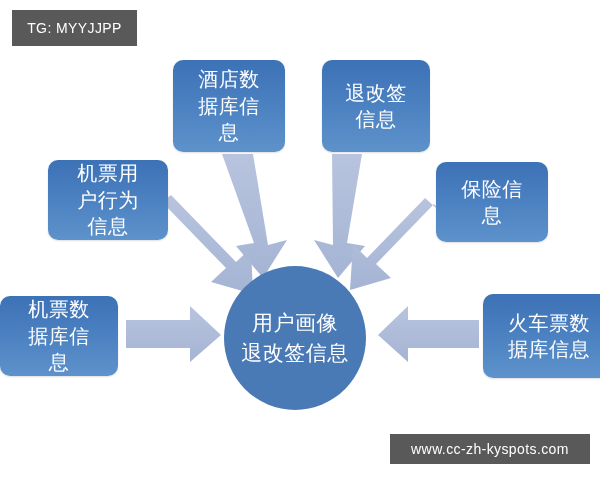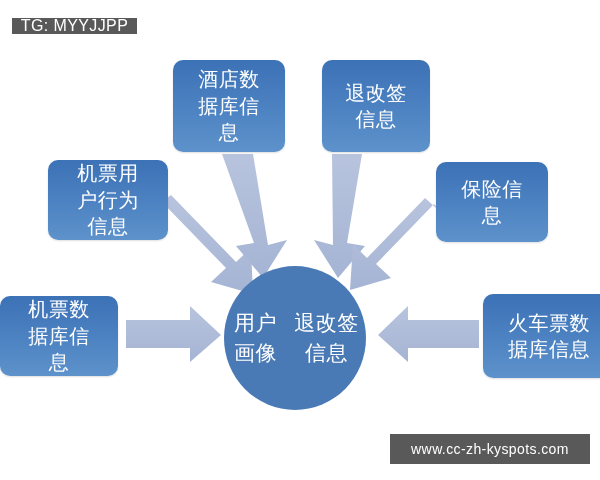--- a/index.html
+++ b/index.html
@@ -25,24 +25,24 @@
     color: #ffffff;
     font-size: 15px;
     letter-spacing: 0.4px;
     display: flex;
     align-items: center;
     justify-content: center;
     font-family: "Liberation Sans", "DejaVu Sans", sans-serif;
   }
   #wm-top {
     left: 12px;
-    top: 18px;
+    top: 10px;
     width: 125px;
-    height: 16px;
-    font-size: 16px;
+    height: 36px;
+    font-size: 14px;
   }
   #wm-bottom {
     left: 390px;
     top: 434px;
     width: 200px;
     height: 30px;
     font-size: 14px;
   }
 
   
@@ -83,21 +83,21 @@
   #center-circle {
     position: absolute;
     left: 224px;
     top: 266px;
     width: 142px;
     height: 144px;
     border-radius: 50%;
     background: #4a7ab5;
     color: #ffffff;
     display: flex;
-    flex-direction: row;
+    flex-direction: column;
     align-items: center;
     justify-content: center;
     text-align: center;
     font-size: 21px;
     line-height: 1.45;
     letter-spacing: 0.5px;
   }
   #center-circle .cline { display: block; }
 </style>
 </head>

